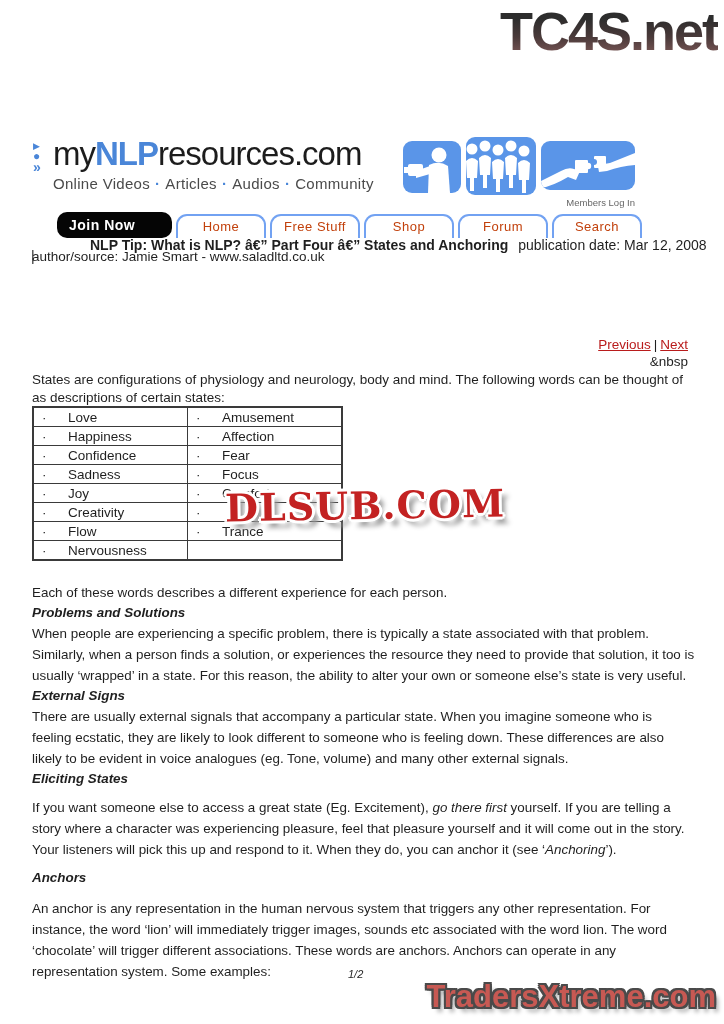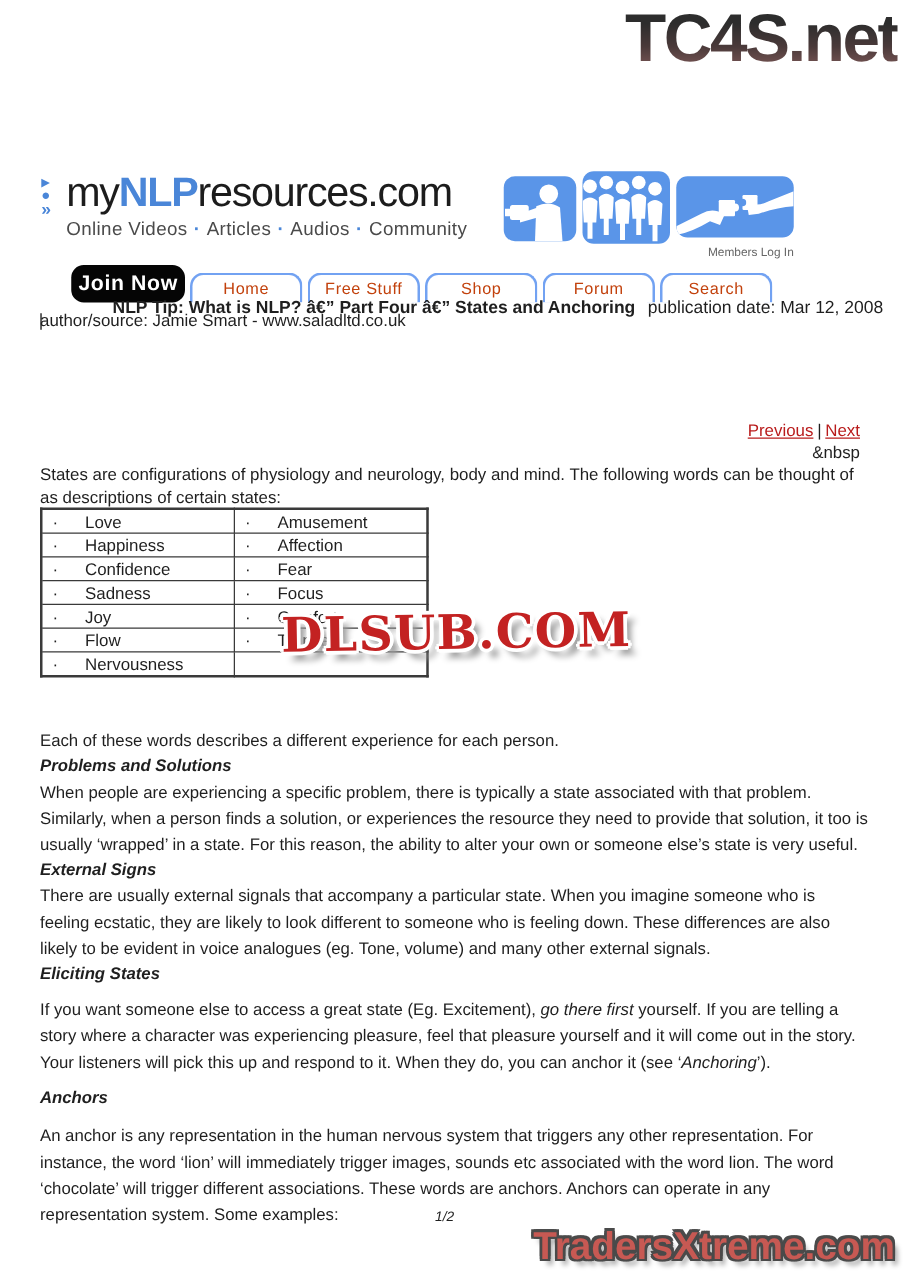--- a/index.html
+++ b/index.html
@@ -26,22 +26,22 @@
   .banner{position:absolute;left:403px;top:137px;display:flex;align-items:flex-start;gap:5px;}
   .bbox{background:#5a95e8;border-radius:9px;overflow:hidden;}
   .bbox svg{display:block;}
   .bbox1{width:58px;height:52px;margin-top:4px;}
   .bbox2{width:70px;height:58px;}
   .bbox3{width:94px;height:49px;margin-top:4px;}
   .members{position:absolute;left:540px;top:197px;width:95px;text-align:right;font-size:9.5px;color:#666;}
 
   
   .nav{position:absolute;left:57px;top:212px;display:flex;align-items:flex-end;gap:4px;}
-  .join{background:#050505;color:#fff;font-weight:bold;font-size:17px;letter-spacing:.5px;
-        border-radius:10px;padding:5px 0;width:91px;text-align:center;}
+  .join{background:#050505;color:#fff;font-weight:bold;font-size:14px;letter-spacing:.5px;
+        border-radius:10px;padding:5px 12px;width:91px;text-align:left;}
   .tab{width:86px;border:2px solid #72a2f2;border-bottom:none;border-radius:11px 11px 0 0;background:#fff;
        text-align:center;font-size:13px;color:#c2410c;letter-spacing:.5px;padding:3px 0 4px;}
 
   .title-row{position:absolute;left:90px;top:237px;font-size:14px;white-space:nowrap;}
   .title{font-weight:bold;}
   .pubdate{margin-left:10px;}
   .pipe{position:absolute;left:31px;top:248px;font-size:14px;}
   .author{position:absolute;left:32px;top:249px;font-size:13.5px;}
 
   
@@ -169,20 +169,24 @@
         </tr>
         <tr>
           <td><span class="cell-bullet">·</span><span>Sadness</span></td>
           <td><span class="cell-bullet">·</span><span>Focus</span></td>
         </tr>
         <tr>
           <td><span class="cell-bullet">·</span><span>Joy</span></td>
           <td><span class="cell-bullet">·</span><span>Comfort</span></td>
         </tr>
         <tr>
+          <td><span class="cell-bullet">·</span><span>Creativity</span></td>
+          <td><span class="cell-bullet">·</span><span></span></td>
+        </tr>
+        <tr>
           <td><span class="cell-bullet">·</span><span>Flow</span></td>
           <td><span class="cell-bullet">·</span><span>Trance</span></td>
         </tr>
         <tr>
           <td><span class="cell-bullet">·</span><span>Nervousness</span></td>
           <td><span class="cell-bullet"></span><span></span></td>
         </tr>
       </tbody>
   </table>
 

